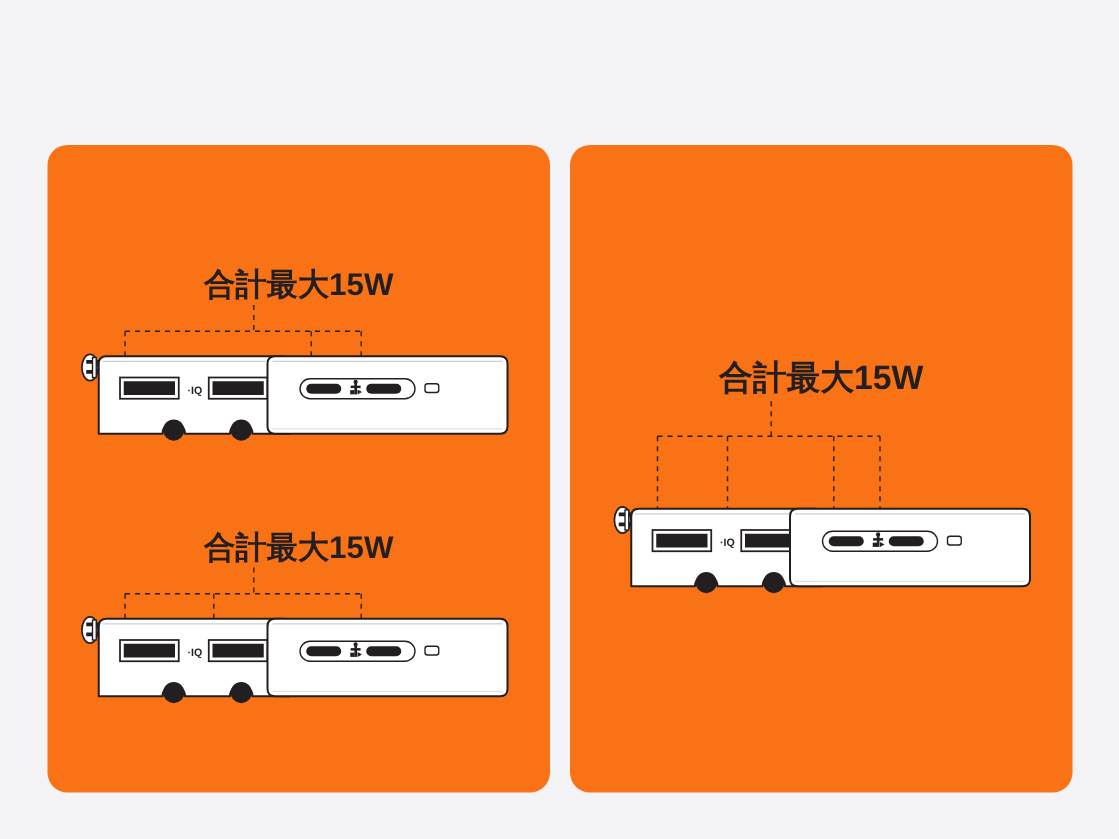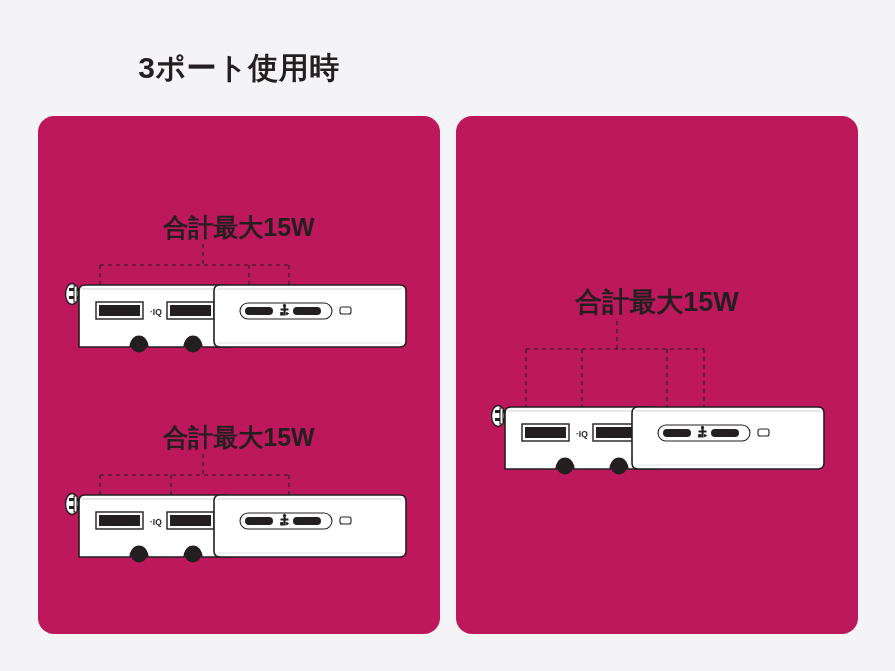--- a/index.html
+++ b/index.html
@@ -32,42 +32,41 @@
     white-space: nowrap;
   }
   .col-title.left  { left: 38px;  width: 402px; }
   .col-title.right { left: 456px; width: 402px; }
 
   
   .card {
     position: absolute;
     top: 116px;
     height: 518px;
-    background: #be185d;
+    background: #f97316;
     border-radius: 16px;
   }
   .card.left  { left: 38px;  width: 402px; }
   .card.right { left: 456px; width: 402px; }
 
   
   .diagram {
     position: absolute;
     width: 100%;
     height: 100%;
     left: 0;
     top: 0;
   }
   .diagram svg { display: block; }
 </style>
 </head>
 <body>
 
 <div class="page">
 
-  <div class="col-title left">3ポート使用時</div>
 
 
   <div class="card left">
     <div class="diagram">
       <svg width="402" height="518" viewBox="0 0 402 518" xmlns="http://www.w3.org/2000/svg">
         <defs>
 
           <g id="usbA">
 
             <ellipse cx="6" cy="20" rx="6.5" ry="10.5" fill="#ffffff" stroke="#231f20" stroke-width="1.4"></ellipse>

